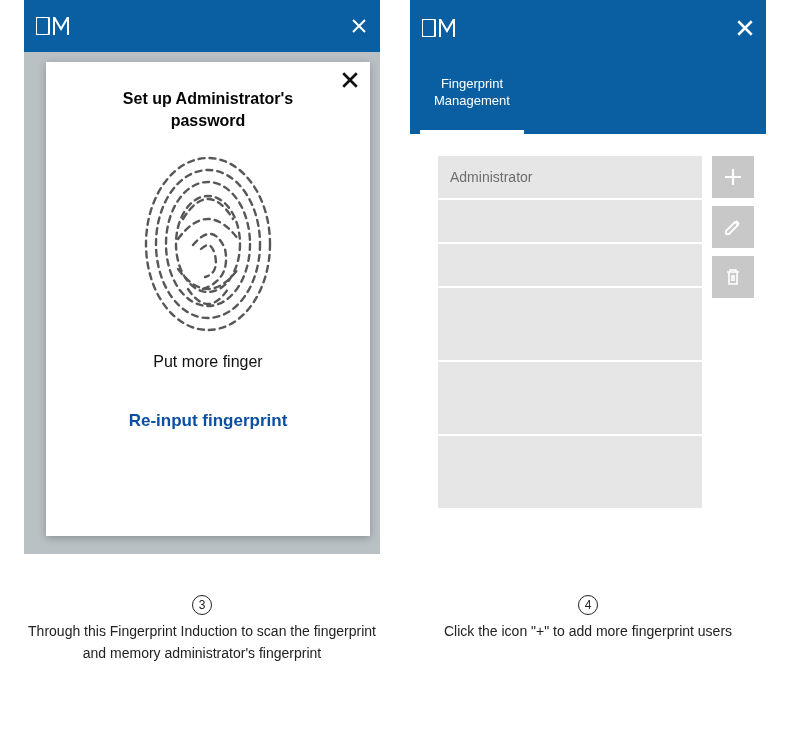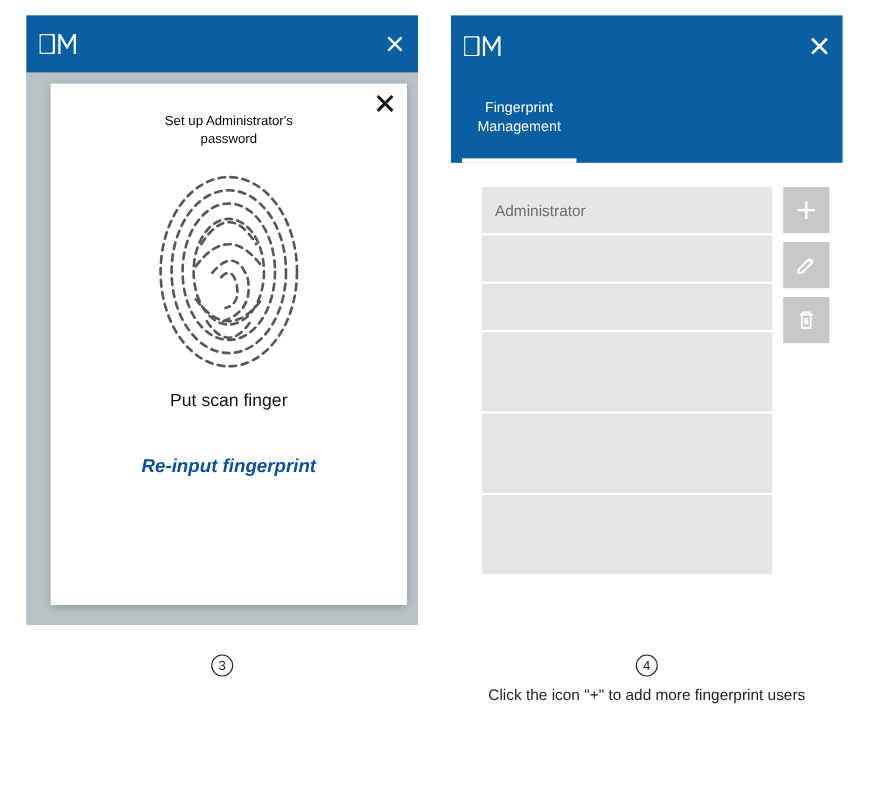--- a/index.html
+++ b/index.html
@@ -6,21 +6,21 @@
   body {
     font-family: Arial, Helvetica, sans-serif;
     background: #ffffff;
     width: 790px;
     height: 737px;
     position: relative;
   }
   .panel {
     position: absolute;
     width: 356px;
-    top: 14px;
+    top: 0;
     height: 554px;
   }
   .panel-left { left: 24px; background: #b9c1c5; }
   .panel-right { left: 410px; background: #ffffff; }
 
   
   .header {
     background: #0a5fa2;
     height: 52px;
     position: relative;
@@ -96,43 +96,42 @@
     right: 8px;
     width: 24px;
     height: 24px;
     color: #222;
     cursor: pointer;
     display: flex;
     align-items: center;
     justify-content: center;
   }
   .modal-title {
-    font-size: 12px;
-    font-weight: 400;
+    font-size: 16px;
+    font-weight: 700;
     color: #050505;
     margin-top: 4px;
     line-height: 1.35;
   }
   .fingerprint-wrap {
     margin-top: 18px;
     display: flex;
     justify-content: center;
   }
   .put-finger {
     font-size: 16px;
     color: #111;
     margin-top: 14px;
   }
   .reinput {
     color: #0a4fa2;
     font-weight: 700;
     font-size: 17px;
     margin-top: 40px;
     cursor: pointer;
-    font-style: italic;
   }
 
   
   .right-body {
     padding: 22px 12px 12px 28px;
     display: flex;
     gap: 10px;
   }
   .list {
     flex: 1;
@@ -227,21 +226,21 @@
           <ellipse cx="75" cy="95" rx="32" ry="48"></ellipse>
           <path d="M50 70 Q75 30 100 70"></path>
           <path d="M45 90 Q75 50 105 90"></path>
           <path d="M45 120 Q75 160 105 120"></path>
           <path d="M55 140 Q75 170 95 140"></path>
           <path d="M68 100 Q78 90 82 106 Q86 124 72 128"></path>
           <path d="M60 96 Q80 72 92 100 Q98 130 70 140"></path>
         </g>
       </svg>
     </div>
-    <div class="put-finger">Put scan  finger</div>
+    <div class="put-finger">Put more  finger</div>
     <div class="reinput">Re-input fingerprint</div>
   </div>
 </div>
 
 <div class="panel panel-right">
   <div class="header">
     <span class="dm-logo">
       <svg width="36" height="18" viewBox="0 0 36 18">
         <rect x="0" y="0" width="13" height="18" rx="2" fill="none" stroke="#fff" stroke-width="2"></rect>
         <path d="M18 18 L18 0 L25 12 L32 0 L32 18" fill="none" stroke="#fff" stroke-width="2"></path>
@@ -291,17 +290,18 @@
           <path d="M4 5 H16 M7 5 V3 H13 V5 M6 5 V17 H14 V5 M9 8 V14 M11 8 V14" fill="none" stroke="#fff" stroke-width="1.6"></path>
         </svg>
 
       </div>
     </div>
   </div>
 </div>
 
 <div class="caption caption-left">
   <span class="circled">3</span><br>
+  <span>Through this  Fingerprint Induction to scan the fingerprint and memory administrator's fingerprint</span>
 </div>
 <div class="caption caption-right">
   <span class="circled">4</span><br>
   <span>Click  the icon "+" to add more fingerprint users</span><br>
 </div>
 
 </body></html>

